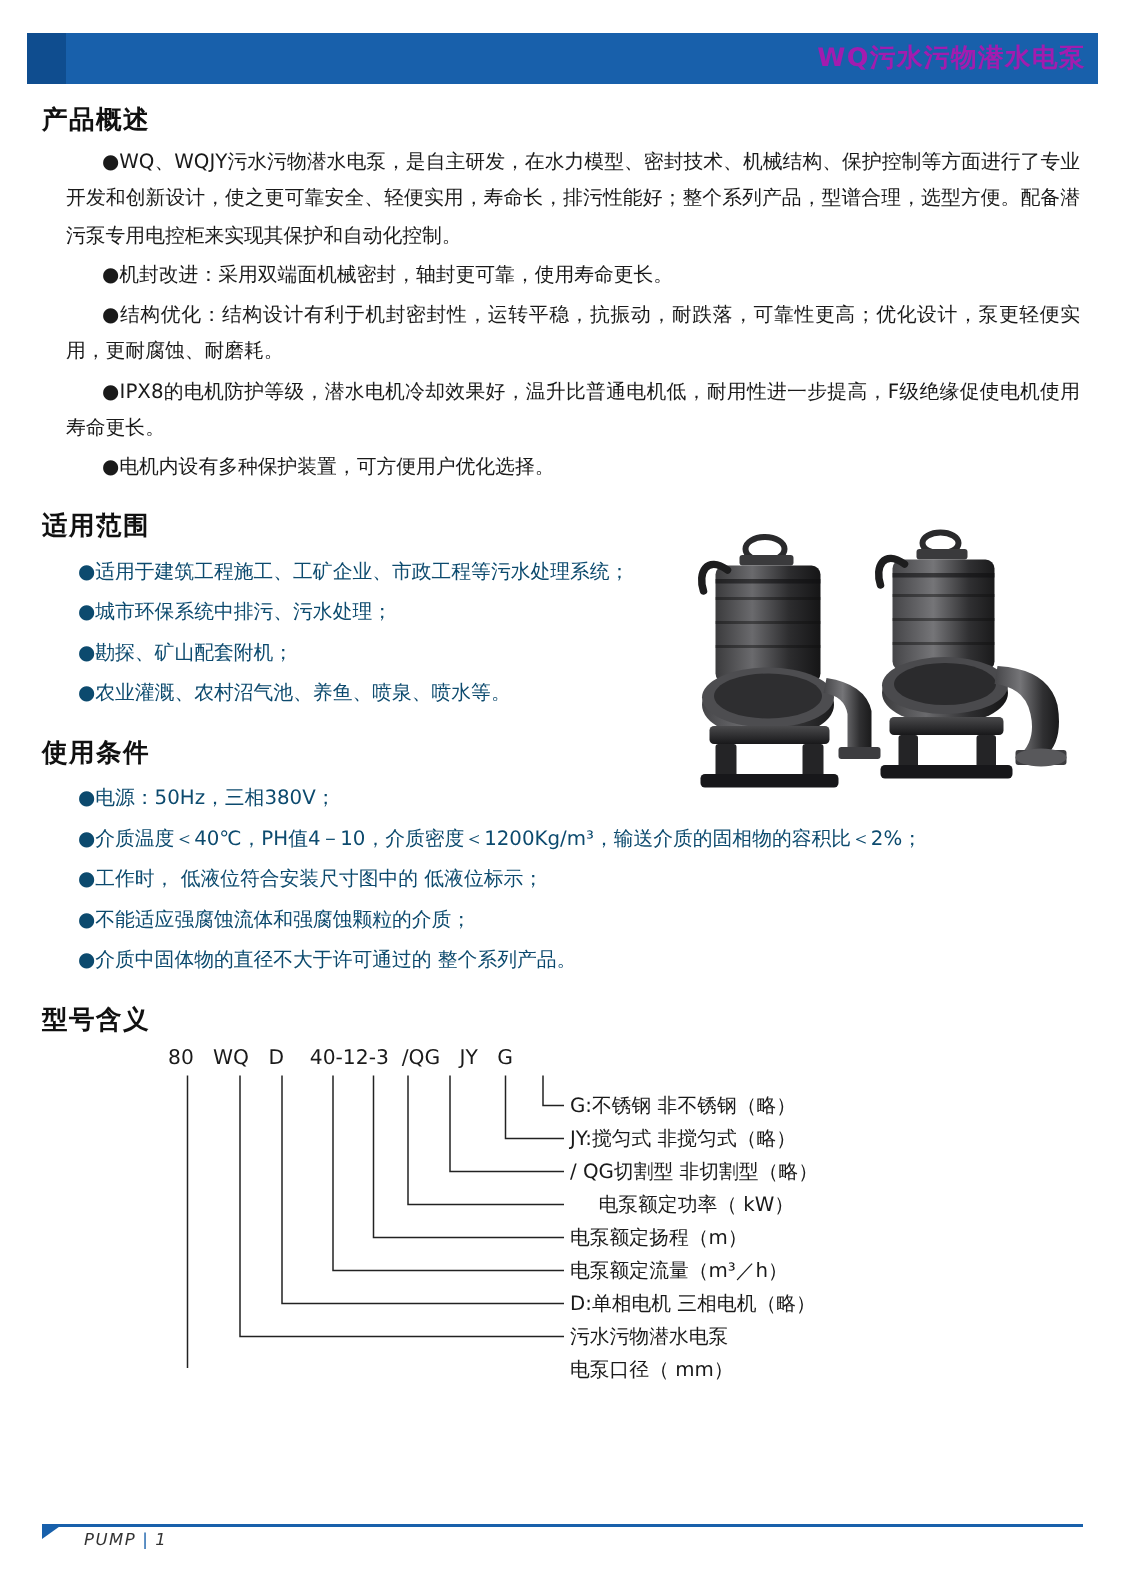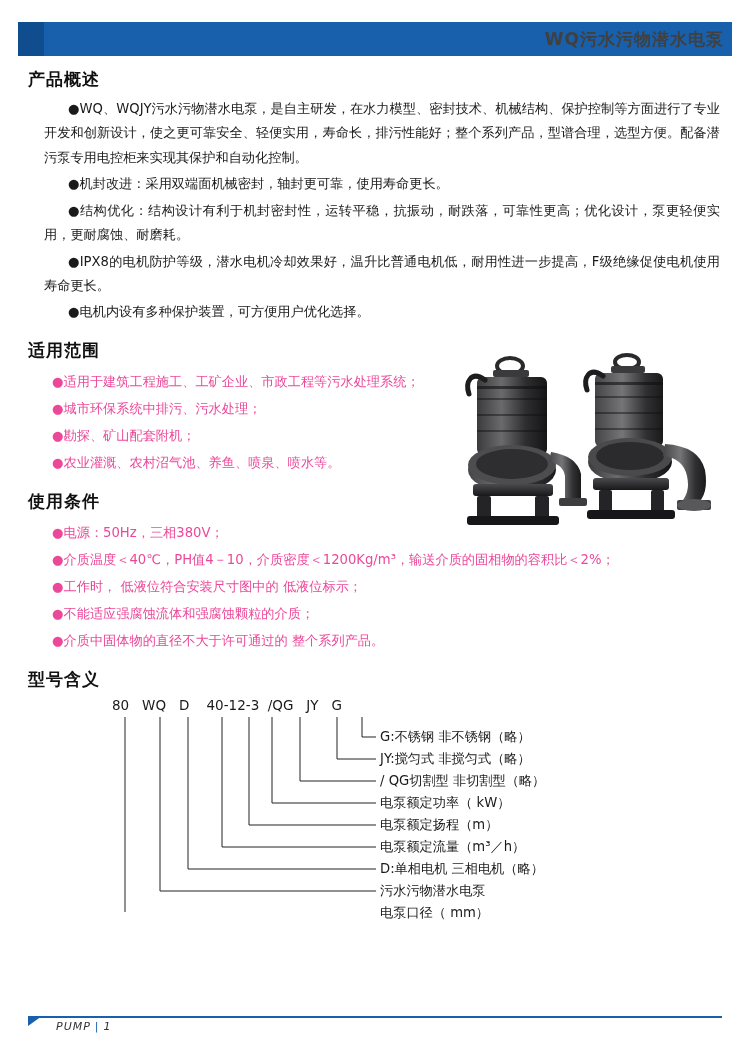--- a/index.html
+++ b/index.html
@@ -20,21 +20,21 @@
   .header-bar {
     position: absolute; left: 18px; top: 0; width: 714px; height: 34px;
     background: #1860ab;
   }
   .header-accent {
     position: absolute; left: 18px; top: 0; width: 26px; height: 34px;
     background: #0f4d8f;
   }
   .header-title {
     position: absolute; right: 26px; top: 0; height: 28px; line-height: 34px;
-    color: #404040; font-size: 17px; font-weight: bold; letter-spacing: 1px;
+    color: #a21caf; font-size: 17px; font-weight: bold; letter-spacing: 1px;
   }
 
   
   .content { position: absolute; top: 68px; left: 0; width: 750px; }
 
   h2.sec {
     font-size: 17px; font-weight: bold; color: #111;
     margin: 0 0 6px 28px; letter-spacing: 1px;
   }
   .sec-block { margin-bottom: 10px; }
@@ -44,21 +44,21 @@
     padding: 0 30px 0 44px;
     font-size: 13.2px;
     line-height: 1.85;
     text-align: justify;
     text-indent: 24px;
     color: #1a1a1a;
   }
 
   ul.bullets { list-style: none; margin: 0; padding: 0 30px 0 52px; }
   ul.bullets li {
-    font-size: 13.2px; line-height: 2.05; color: #ec4899;
+    font-size: 13.2px; line-height: 2.05; color: #0c4a6e;
   }
 
   
   .photo {
     position: absolute; left: 455px; top: 352px; width: 278px; height: 200px;
   }
   .photo svg { display:block; }
 
   
   .model { position: relative; margin: 6px 0 0 0; height: 215px; }
@@ -239,21 +239,21 @@
 
           <path d="M160 20 L160 194 L376 194"></path>
 
           <path d="M125 20 L125 216 L376 216"></path>
         </g>
       </svg>
 
       <div class="label" style="left:380px; top:31px;">G:不锈钢       非不锈钢（略）</div>
       <div class="label" style="left:380px; top:53px;">JY:搅匀式      非搅匀式（略）</div>
       <div class="label" style="left:380px; top:75px;">/ QG切割型     非切割型（略）</div>
-      <div class="label" style="left:380px; top:97px;">电泵额定功率（  kW）</div>
+      <div class="label" style="left:399px; top:97px;">电泵额定功率（  kW）</div>
       <div class="label" style="left:380px; top:119px;">电泵额定扬程（m）</div>
       <div class="label" style="left:380px; top:141px;">电泵额定流量（m³／h）</div>
       <div class="label" style="left:380px; top:163px;">D:单相电机      三相电机（略）</div>
       <div class="label" style="left:380px; top:185px;">污水污物潜水电泵</div>
       <div class="label" style="left:380px; top:207px;">电泵口径（  mm）</div>
     </div>
   </div>
 
 </div>
 

